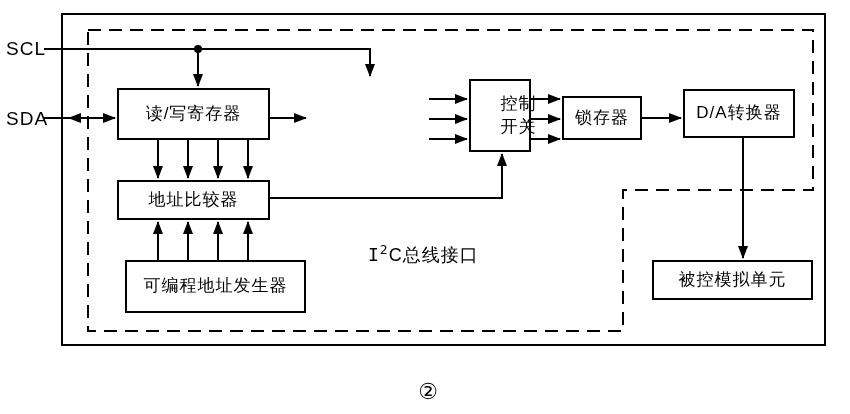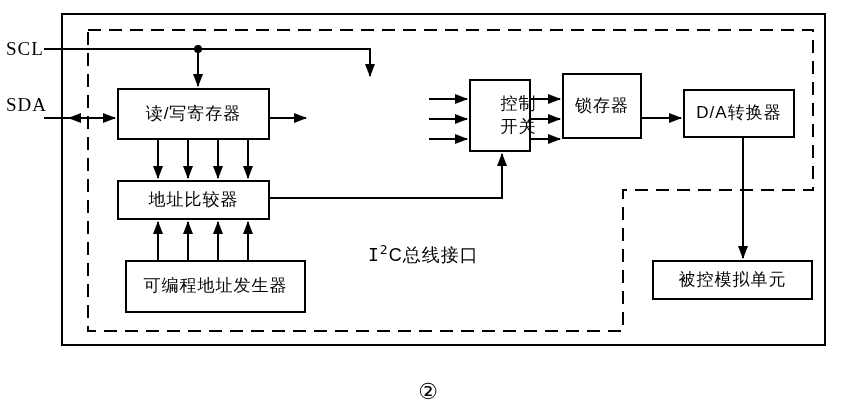--- a/index.html
+++ b/index.html
@@ -27,33 +27,33 @@
     align-items: center;
     justify-content: center;
     font-size: 17px;
     letter-spacing: 1px;
     line-height: 1.35;
     white-space: nowrap;
   }
   .block-rw      { left: 117px; top:  88px; width: 153px; height: 52px; }
   .block-decoder { left: 308px; top:  78px; width: 121px; height: 71px; }
   .block-switch  { left: 469px; top:  79px; width:  62px; height: 73px; padding-left: 37px; }
-  .block-latch   { left: 562px; top:  73px; width:  80px; height: 66px; }
+  .block-latch   { left: 562px; top:  96px; width:  80px; height: 44px; }
   .block-da      { left: 683px; top:  89px; width: 112px; height: 49px; }
   .block-comp    { left: 117px; top: 180px; width: 153px; height: 40px; }
   .block-gen     { left: 125px; top: 260px; width: 181px; height: 53px; }
   .block-unit    { left: 652px; top: 260px; width: 161px; height: 40px; }
   .pin-label {
     position: absolute;
-    font-family: Liberation Serif, serif;
+    font-family: Liberation Sans, sans-serif;
     font-size: 19px;
     letter-spacing: 1px;
   }
   .pin-scl { left: 6px; top: 38px; }
-  .pin-sda { left: 6px; top: 94px; }
+  .pin-sda { left: 6px; top: 108px; }
   .i2c-label {
     position: absolute;
     left: 368px; top: 242px;
     font-size: 18px;
     letter-spacing: 1px;
   }
   .i2c-label .latin { font-family: "DejaVu Sans Mono", "Liberation Mono", monospace; }
   .i2c-label sup { font-size: 13px; font-family: "DejaVu Sans Mono", "Liberation Mono", monospace; }
   .figure-number {
     position: absolute;

